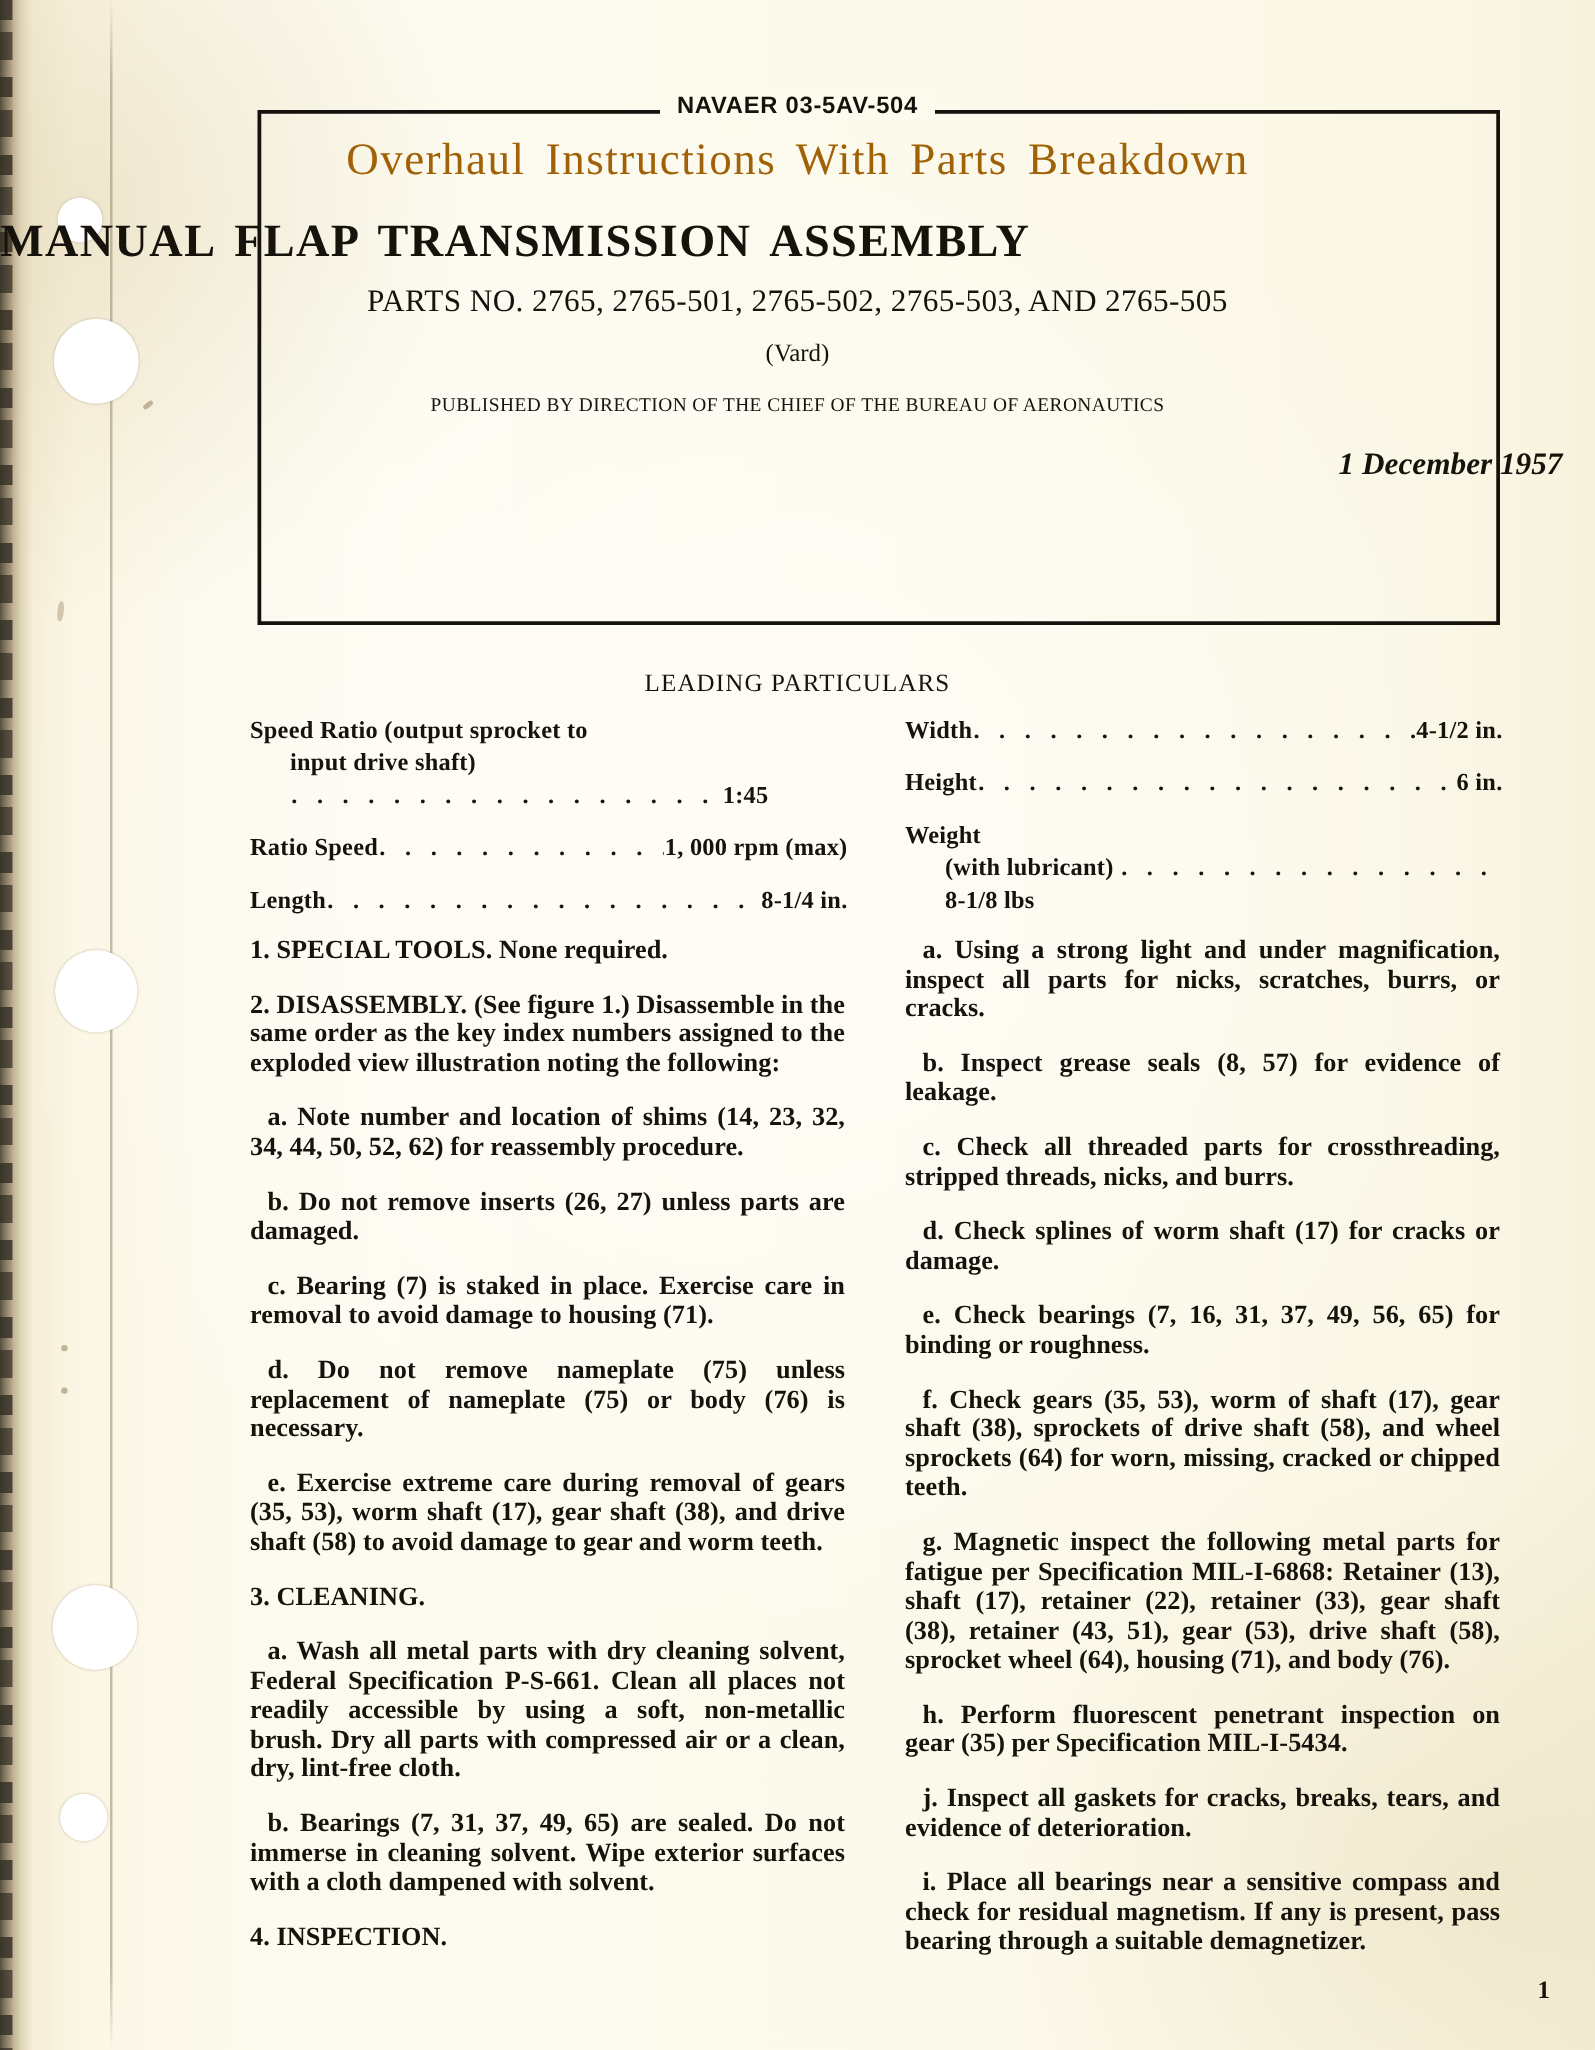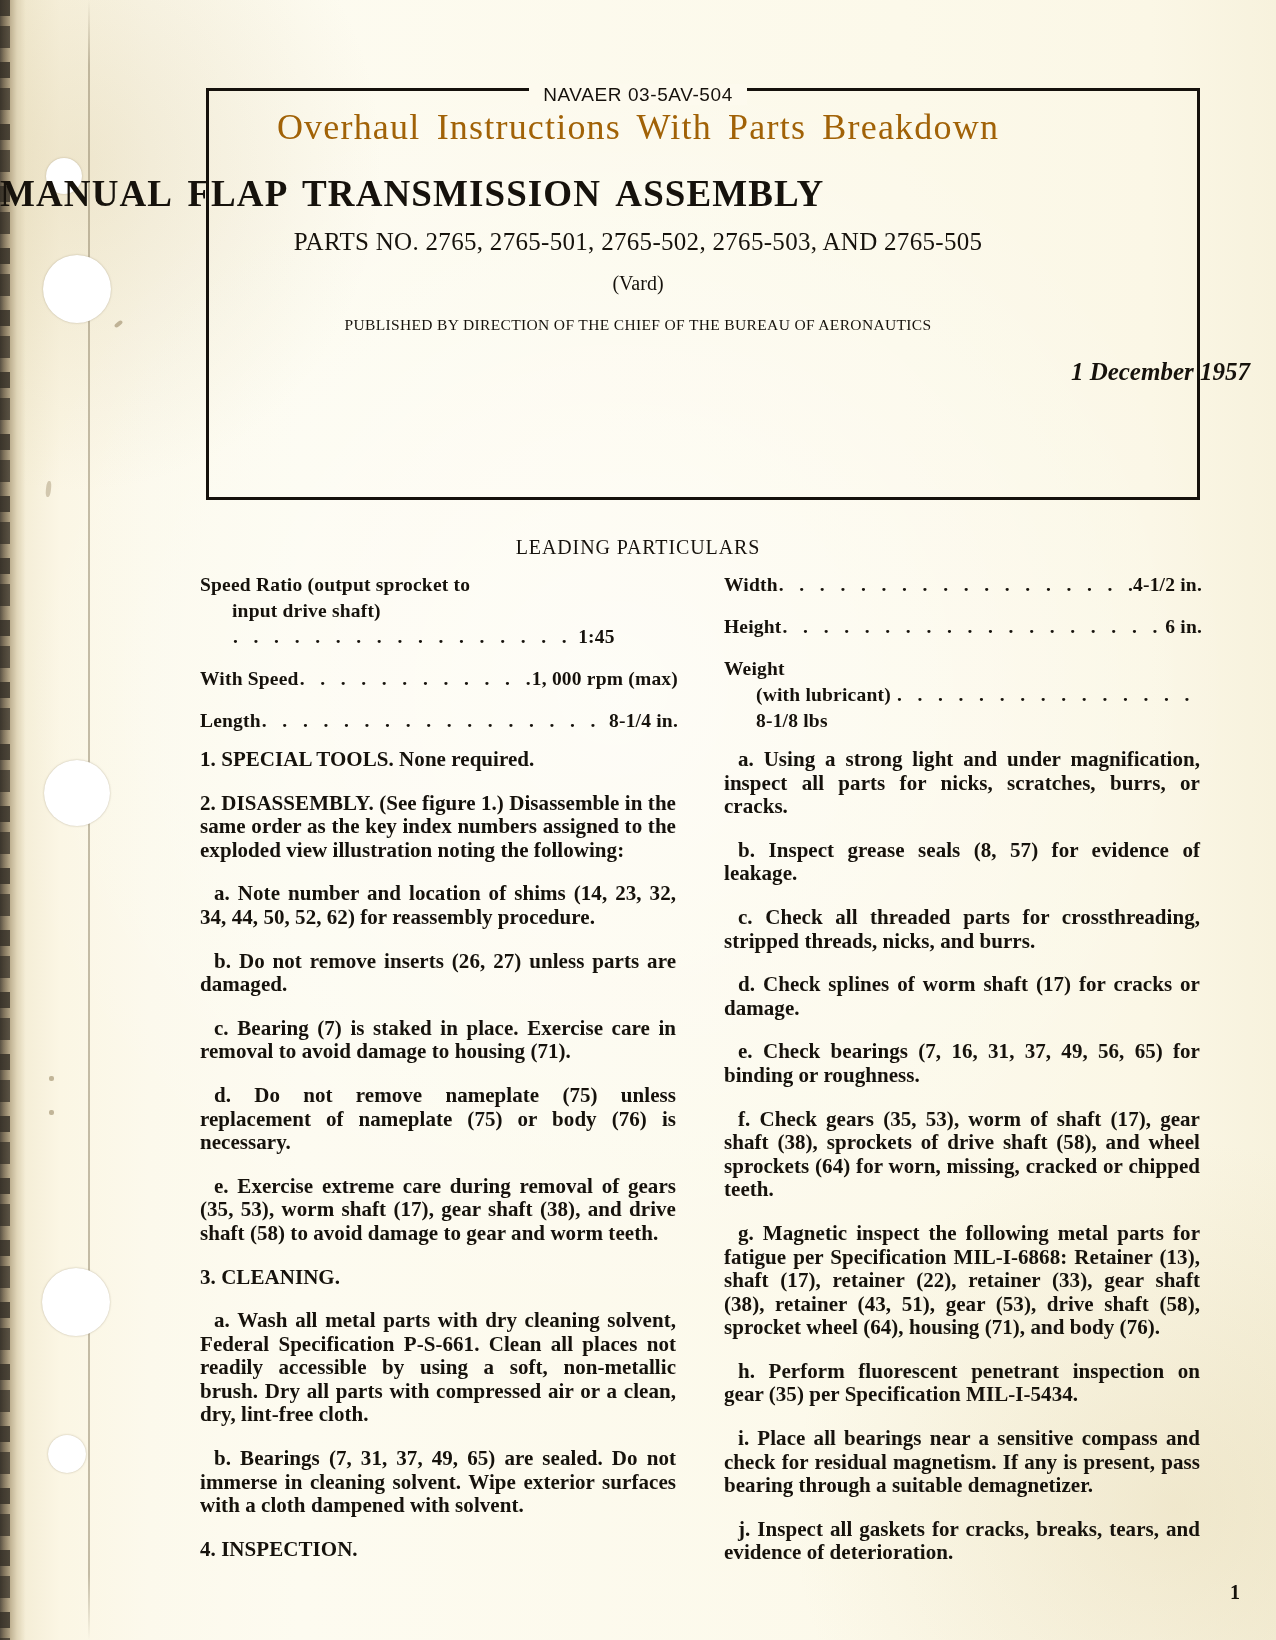--- a/index.html
+++ b/index.html
@@ -82,25 +82,24 @@
     box-sizing: border-box;
     background: transparent;
   }
   .nav-label {
     position: absolute;
     top: 74px;
     left: 0; right: 0;
     text-align: center;
     font-family: "Liberation Sans", "DejaVu Sans", sans-serif;
     font-size: 19px;
-    font-weight: 400;
+    font-weight: 700;
     letter-spacing: .6px;
     color: #15110c;
     z-index: 5;
-    margin-top: 10px;
   }
   .nav-label span {
     background: #fdfaee;
     padding: 0 14px;
   }
 
   .t-overhaul {
     position: absolute;
     top: 106px; left: 0; right: 0;
     text-align: center;
@@ -249,21 +248,21 @@
     <div class="lp-row">
       <span class="lbl">Speed Ratio (output sprocket to</span>
       <span class="lp-line cont" style="padding-left:32px;">
         <span class="lp-name">input drive shaft)</span>
         <span class="lp-dots">. . . . . . . . . . . . . . . . .</span>
         <span class="lp-val">1:45</span>
       </span>
     </div>
 
     <div class="lp-row lp-line">
-      <span class="lp-name">With Speed</span>
+      <span class="lp-name">Ratio Speed</span>
       <span class="lp-dots">. . . . . . . . . . . . . . .</span>
       <span class="lp-val">1, 000 rpm (max)</span>
     </div>
 
     <div class="lp-row lp-line">
       <span class="lp-name">Length</span>
       <span class="lp-dots">. . . . . . . . . . . . . . . . . . . .</span>
       <span class="lp-val">8-1/4 in.</span>
     </div>
 
@@ -310,19 +309,19 @@
 
   <div class="col col-right">
     <p class="sub">a.  Using a strong light and under magnification, inspect all parts for nicks, scratches, burrs, or cracks.</p>
     <p class="sub">b.  Inspect grease seals (8, 57) for evidence of leakage.</p>
     <p class="sub">c.  Check all threaded parts for crossthreading, stripped threads, nicks, and burrs.</p>
     <p class="sub">d.  Check splines of worm shaft (17) for cracks or damage.</p>
     <p class="sub">e.  Check bearings (7, 16, 31, 37, 49, 56, 65) for binding or roughness.</p>
     <p class="sub">f.  Check gears (35, 53), worm of shaft (17), gear shaft (38), sprockets of drive shaft (58), and wheel sprockets (64) for worn, missing, cracked or chipped teeth.</p>
     <p class="sub">g.  Magnetic inspect the following metal parts for fatigue per Specification MIL-I-6868: Retainer (13), shaft (17), retainer (22), retainer (33), gear shaft (38), retainer (43, 51), gear (53), drive shaft (58), sprocket wheel (64), housing (71), and body (76).</p>
     <p class="sub">h.  Perform fluorescent penetrant inspection on gear (35) per Specification MIL-I-5434.</p>
+    <p class="sub">j.  Inspect all gaskets for cracks, breaks, tears, and evidence of deterioration.</p>
     <p class="sub">i.  Place all bearings near a sensitive compass and check for residual magnetism.  If any is present, pass bearing through a suitable demagnetizer.</p>
-    <p class="sub">j.  Inspect all gaskets for cracks, breaks, tears, and evidence of deterioration.</p>
   </div>
 
   <div class="pgnum">1</div>
 
 </div>
 
 </body></html>

